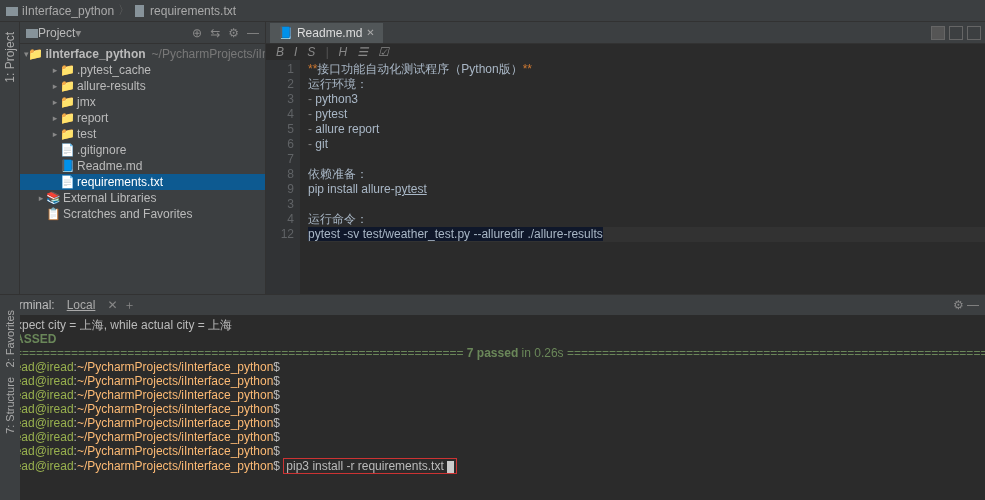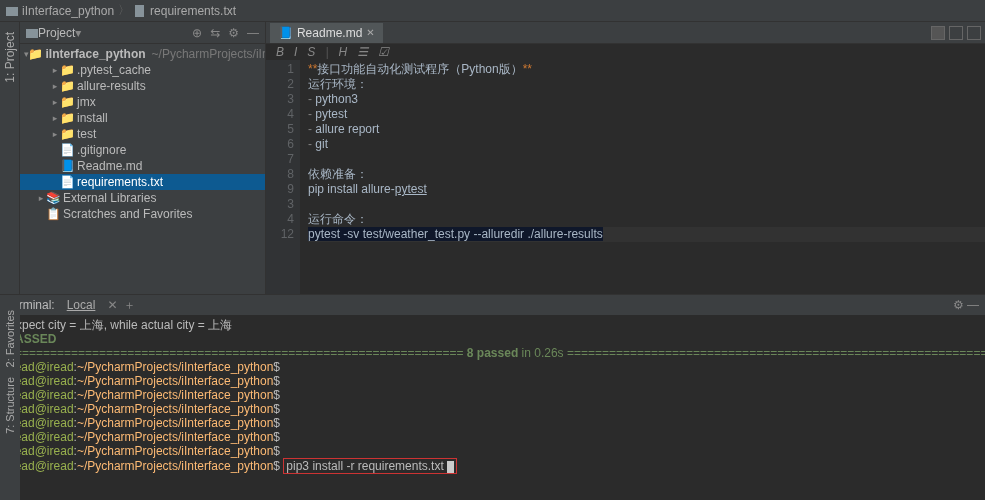--- a/index.html
+++ b/index.html
@@ -108,21 +108,21 @@
             <span>allure-results</span>
           </div>
           <div class="tn" style="padding-left: 30px;">
             <span class="arr">▸</span>
             <span class="ic">📁</span>
             <span>jmx</span>
           </div>
           <div class="tn" style="padding-left: 30px;">
             <span class="arr">▸</span>
             <span class="ic">📁</span>
-            <span>install</span>
+            <span>report</span>
           </div>
           <div class="tn" style="padding-left: 30px;">
             <span class="arr">▸</span>
             <span class="ic">📁</span>
             <span>test</span>
           </div>
           <div class="tn" style="padding-left: 30px;">
             <span class="arr"></span>
             <span class="ic">📄</span>
             <span>.gitignore</span>
@@ -198,21 +198,21 @@
     <span>Terminal:</span>
     <span class="tabT act">Local</span>
     <span style="color:#888;cursor:pointer">✕</span>
     <span style="color:#888;cursor:pointer">＋</span>
     <span class="gear">⚙ —</span>
   </div>
   <div class="termBody" id="termBody">
       <div class="ln">Expect city = 上海, while actual city = 上海</div>
       <div class="ln"><span class="pass">PASSED</span></div>
       <div class="ln"></div>
-      <div class="ln"><span class="gr">================================================================= </span><span class="gr"><b>8 passed</b></span><span class="gr"> in 0.26s</span><span class="gr"> =================================================================</span></div>
+      <div class="ln"><span class="gr">================================================================= </span><span class="gr"><b>7 passed</b></span><span class="gr"> in 0.26s</span><span class="gr"> =================================================================</span></div>
       <div class="ln"><span class="yg">iread@iread</span>:<span class="bl">~/PycharmProjects/iInterface_python</span>$ </div>
       <div class="ln"><span class="yg">iread@iread</span>:<span class="bl">~/PycharmProjects/iInterface_python</span>$ </div>
       <div class="ln"><span class="yg">iread@iread</span>:<span class="bl">~/PycharmProjects/iInterface_python</span>$ </div>
       <div class="ln"><span class="yg">iread@iread</span>:<span class="bl">~/PycharmProjects/iInterface_python</span>$ </div>
       <div class="ln"><span class="yg">iread@iread</span>:<span class="bl">~/PycharmProjects/iInterface_python</span>$ </div>
       <div class="ln"><span class="yg">iread@iread</span>:<span class="bl">~/PycharmProjects/iInterface_python</span>$ </div>
       <div class="ln"><span class="yg">iread@iread</span>:<span class="bl">~/PycharmProjects/iInterface_python</span>$ </div>
       <div class="ln"><span class="yg">iread@iread</span>:<span class="bl">~/PycharmProjects/iInterface_python</span>$ <span class="redBox">pip3 install -r requirements.txt <span class="cursor"></span></span></div>
     </div>
 </div>

